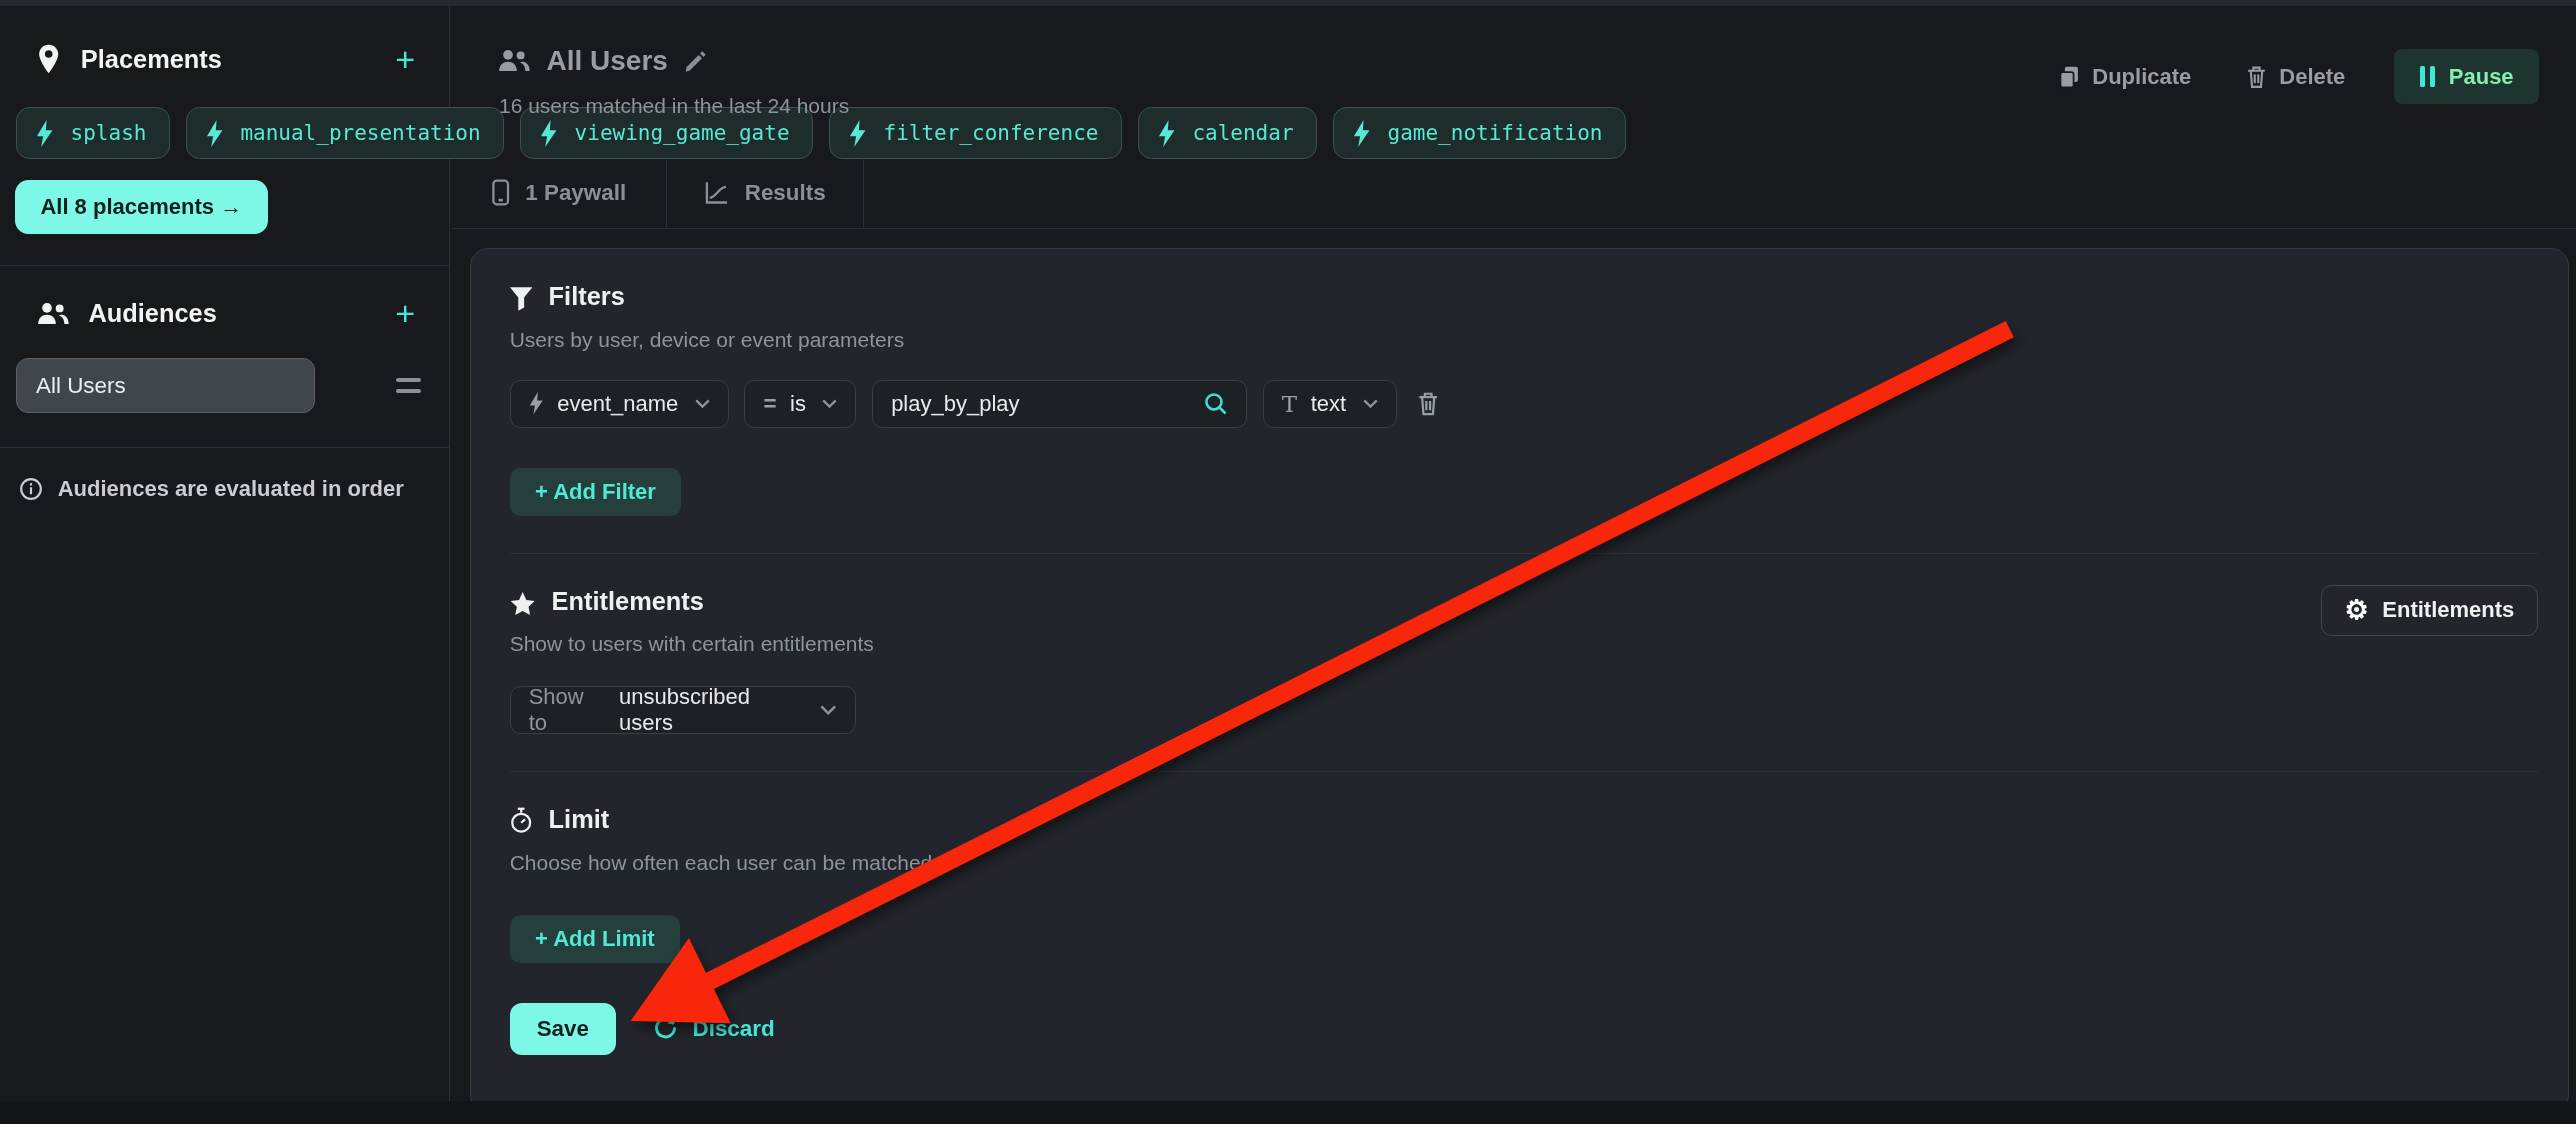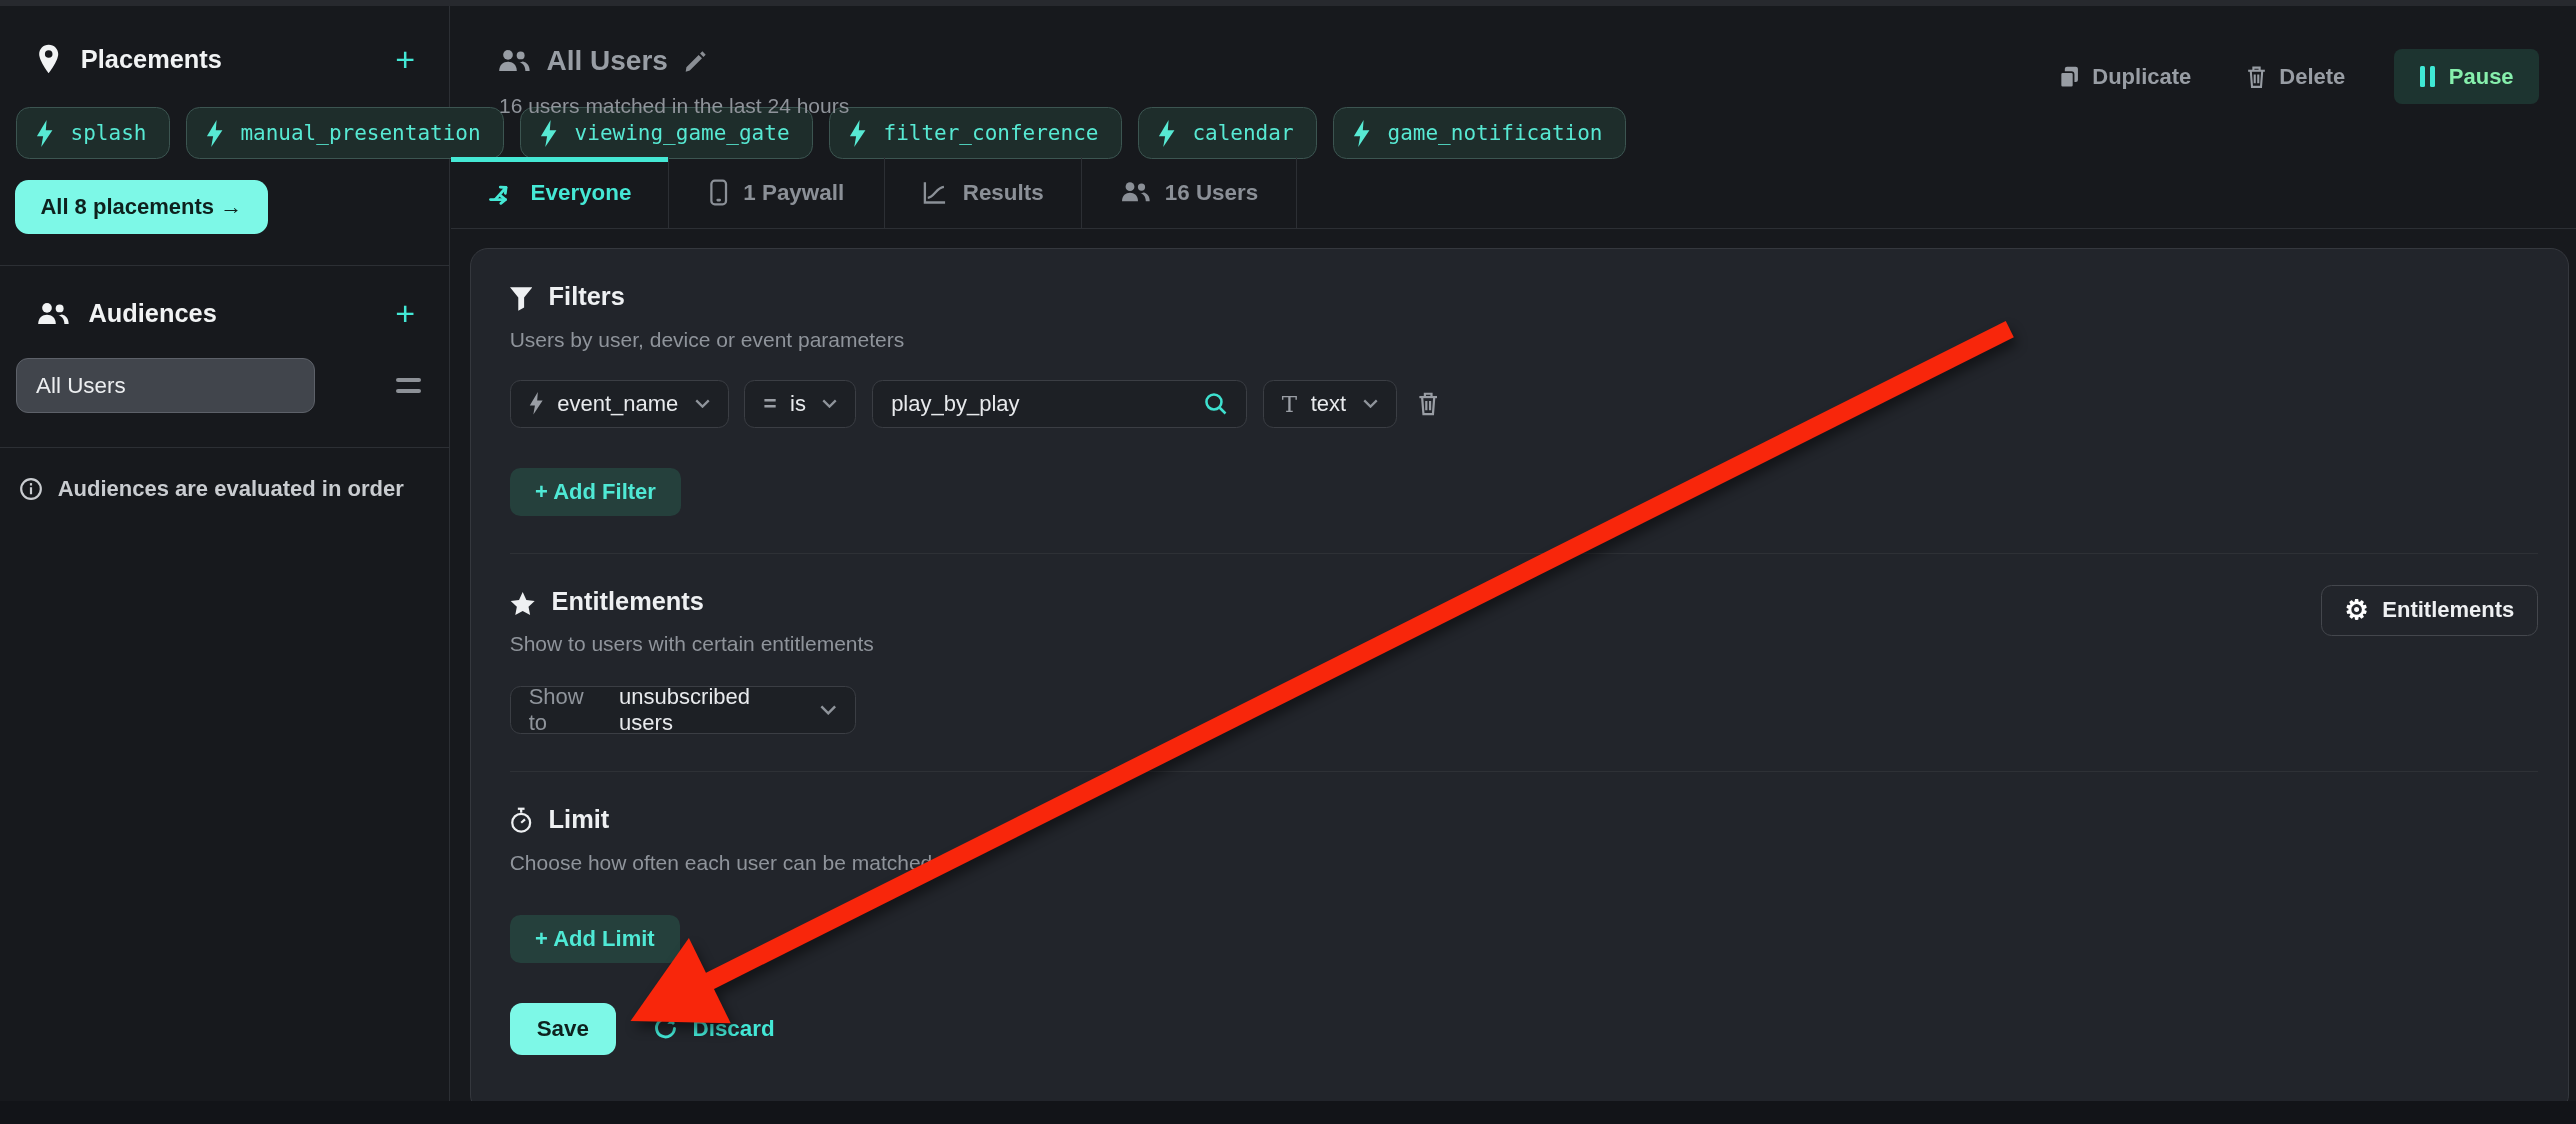--- a/index.html
+++ b/index.html
@@ -232,59 +232,37 @@
           <span class="pause-icon">
               <i></i>
               <i></i>
             </span>
           <span>Pause</span>
         </button>
       </div>
     </header>
 
     <nav class="tabs">
-      <div class="tab tab-everyone active">
-        <span>
-          <svg width="28" height="25.4" viewBox="0 0 24 22" fill="none" stroke="#45e8d5" stroke-width="2.4" stroke-linecap="round" stroke-linejoin="round">
-              <path d="M2 17h13"></path>
-              <path d="M15 17l-4-3.2M15 17l-4 3.2"></path>
-              <path d="M6 17L15.5 6.5"></path>
-              <path d="M15.5 6.5l-5-.4M15.5 6.5l-.6 5"></path>
-            </svg>
-        </span>
-        <span>Everyone</span>
-      </div>
       <div class="tab tab-paywall">
         <span>
           <svg width="19.4" height="27" viewBox="0 0 16 24" fill="none" stroke="#8b9097" stroke-width="2">
               <rect x="1.5" y="1.5" width="13" height="21" rx="3"></rect>
               <rect x="6" y="17.5" width="4" height="2.4" rx="1" fill="#8b9097" stroke="none"></rect>
             </svg>
         </span>
         <span>1 Paywall</span>
       </div>
       <div class="tab tab-results">
         <span>
           <svg width="25.4" height="25.4" viewBox="0 0 22 22" fill="none" stroke="#8b9097" stroke-width="2">
               <path d="M2.5 2v17.5H20"></path>
               <path d="M5 15.5c5.5-.5 7.5-9 14-9.5"></path>
             </svg>
         </span>
         <span>Results</span>
-      </div>
-      <div class="tab tab-users">
-        <span>
-          <svg width="30" height="22.4" viewBox="0 0 30 21" fill="#8b9097">
-              <circle cx="10" cy="5" r="4.4"></circle>
-              <path d="M2 19.5c0-5.6 3.8-8.4 8-8.4s8 2.8 8 8.4z"></path>
-              <circle cx="21.5" cy="5.4" r="3.6"></circle>
-              <path d="M19.4 11.3c3.6.6 6.4 3.2 6.4 8.2h3.9c0-5-2.6-7.9-6.2-8.6a5.5 5.5 0 0 1-4.1.4z"></path>
-            </svg>
-        </span>
-        <span>16 Users</span>
       </div>
     </nav>
 
     <section class="card">
 
       <div class="section">
         <div class="sec-title">
           <span>
             <svg width="22.4" height="24" viewBox="0 0 20 21">
                 <path fill="#eef0f2" d="M0 0h20l-7.4 9.2V18l-5.2 3v-11.8z"></path>

